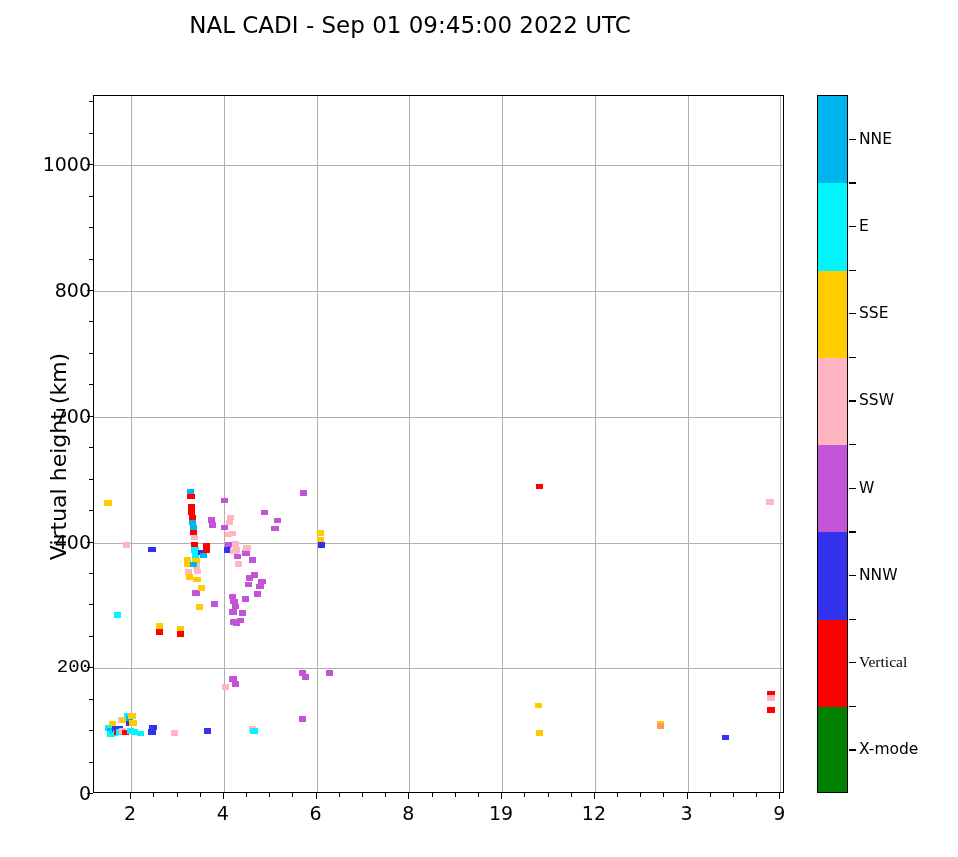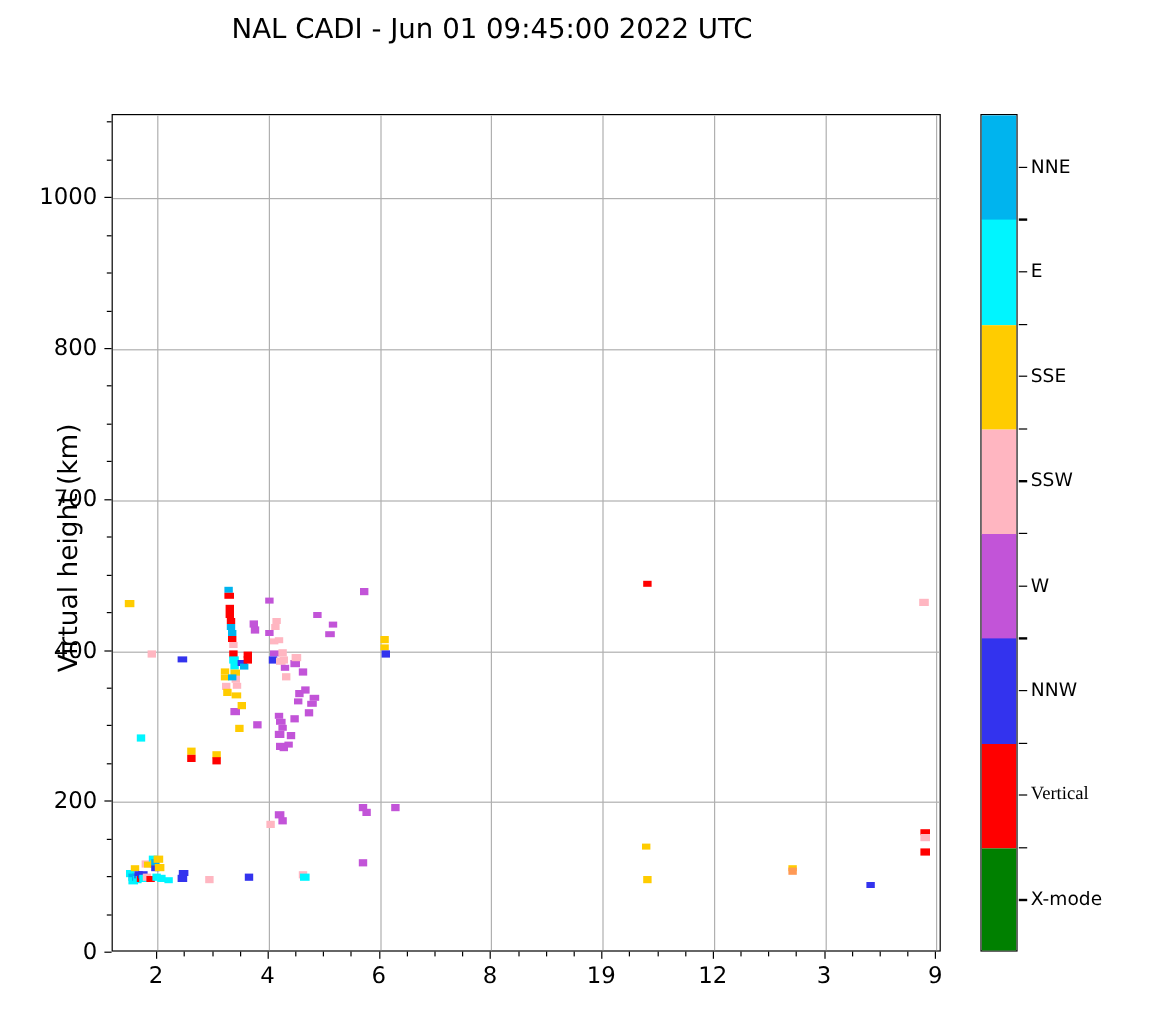--- a/index.html
+++ b/index.html
@@ -83,20 +83,21 @@
     width: 6px;
     background: #000;
   }
   .tick-y.minor { width: 4px; }
   .ticklabel-y {
     position: absolute;
     font-size: 19px;
     text-align: right;
     width: 80px;
     color: #000;
+    margin-left: 10px;
   }
   #xlabel {
     position: absolute;
     left: 93px;
     top: 818px;
     width: 691px;
     text-align: center;
     font-size: 22px;
   }
   #ylabel {
@@ -139,21 +140,21 @@
     font-family: "DejaVu Sans", sans-serif;
     white-space: nowrap;
     color: #000;
   }
 </style>
 </head>
 <body>
 
 <div id="stage">
 
-  <div id="chart-title">NAL CADI - Jun 01 09:45:00 2022 UTC</div>
+  <div id="chart-title">NAL CADI - Sep 01 09:45:00 2022 UTC</div>
 
   <div id="plot-frame">
       <div class="gridline-v" style="left: 37.1px;"></div>
       <div class="gridline-v" style="left: 129.9px;"></div>
       <div class="gridline-v" style="left: 222.6px;"></div>
       <div class="gridline-v" style="left: 315.4px;"></div>
       <div class="gridline-v" style="left: 408.1px;"></div>
       <div class="gridline-v" style="left: 500.9px;"></div>
       <div class="gridline-v" style="left: 593.6px;"></div>
       <div class="gridline-v" style="left: 686.4px;"></div>
@@ -343,21 +344,21 @@
       <div class="tick-y minor" style="left: 89px; top: 352.8px;"></div>
       <div class="tick-y minor" style="left: 89px; top: 321.4px;"></div>
       <div class="tick-y" style="left: 87px; top: 289.9px;"></div>
       <div class="tick-y minor" style="left: 89px; top: 258.5px;"></div>
       <div class="tick-y minor" style="left: 89px; top: 227.1px;"></div>
       <div class="tick-y minor" style="left: 89px; top: 195.6px;"></div>
       <div class="tick-y" style="left: 87px; top: 164.2px;"></div>
       <div class="tick-y minor" style="left: 89px; top: 132.7px;"></div>
       <div class="tick-y minor" style="left: 89px; top: 101.3px;"></div>
       <div class="ticklabel-y" style="left: 1px; top: 782px;">0</div>
-      <div class="ticklabel-y" style="left: 1px; top: 656.2px;">200</div>
+      <div class="ticklabel-y" style="left: 1px; top: 656.2px; font-family: Liberation Mono, monospace;">200</div>
       <div class="ticklabel-y" style="left: 1px; top: 530.5px;">400</div>
       <div class="ticklabel-y" style="left: 1px; top: 404.7px;">700</div>
       <div class="ticklabel-y" style="left: 1px; top: 278.9px;">800</div>
       <div class="ticklabel-y" style="left: 1px; top: 153.2px;">1000</div>
     </div>
 
   <div id="ylabel">Virtual height (km)</div>
 
   <div id="colorbar">
       <div class="cb-seg" style="top: 0px; height: 87.85px; background: rgb(0, 180, 238);"></div>

